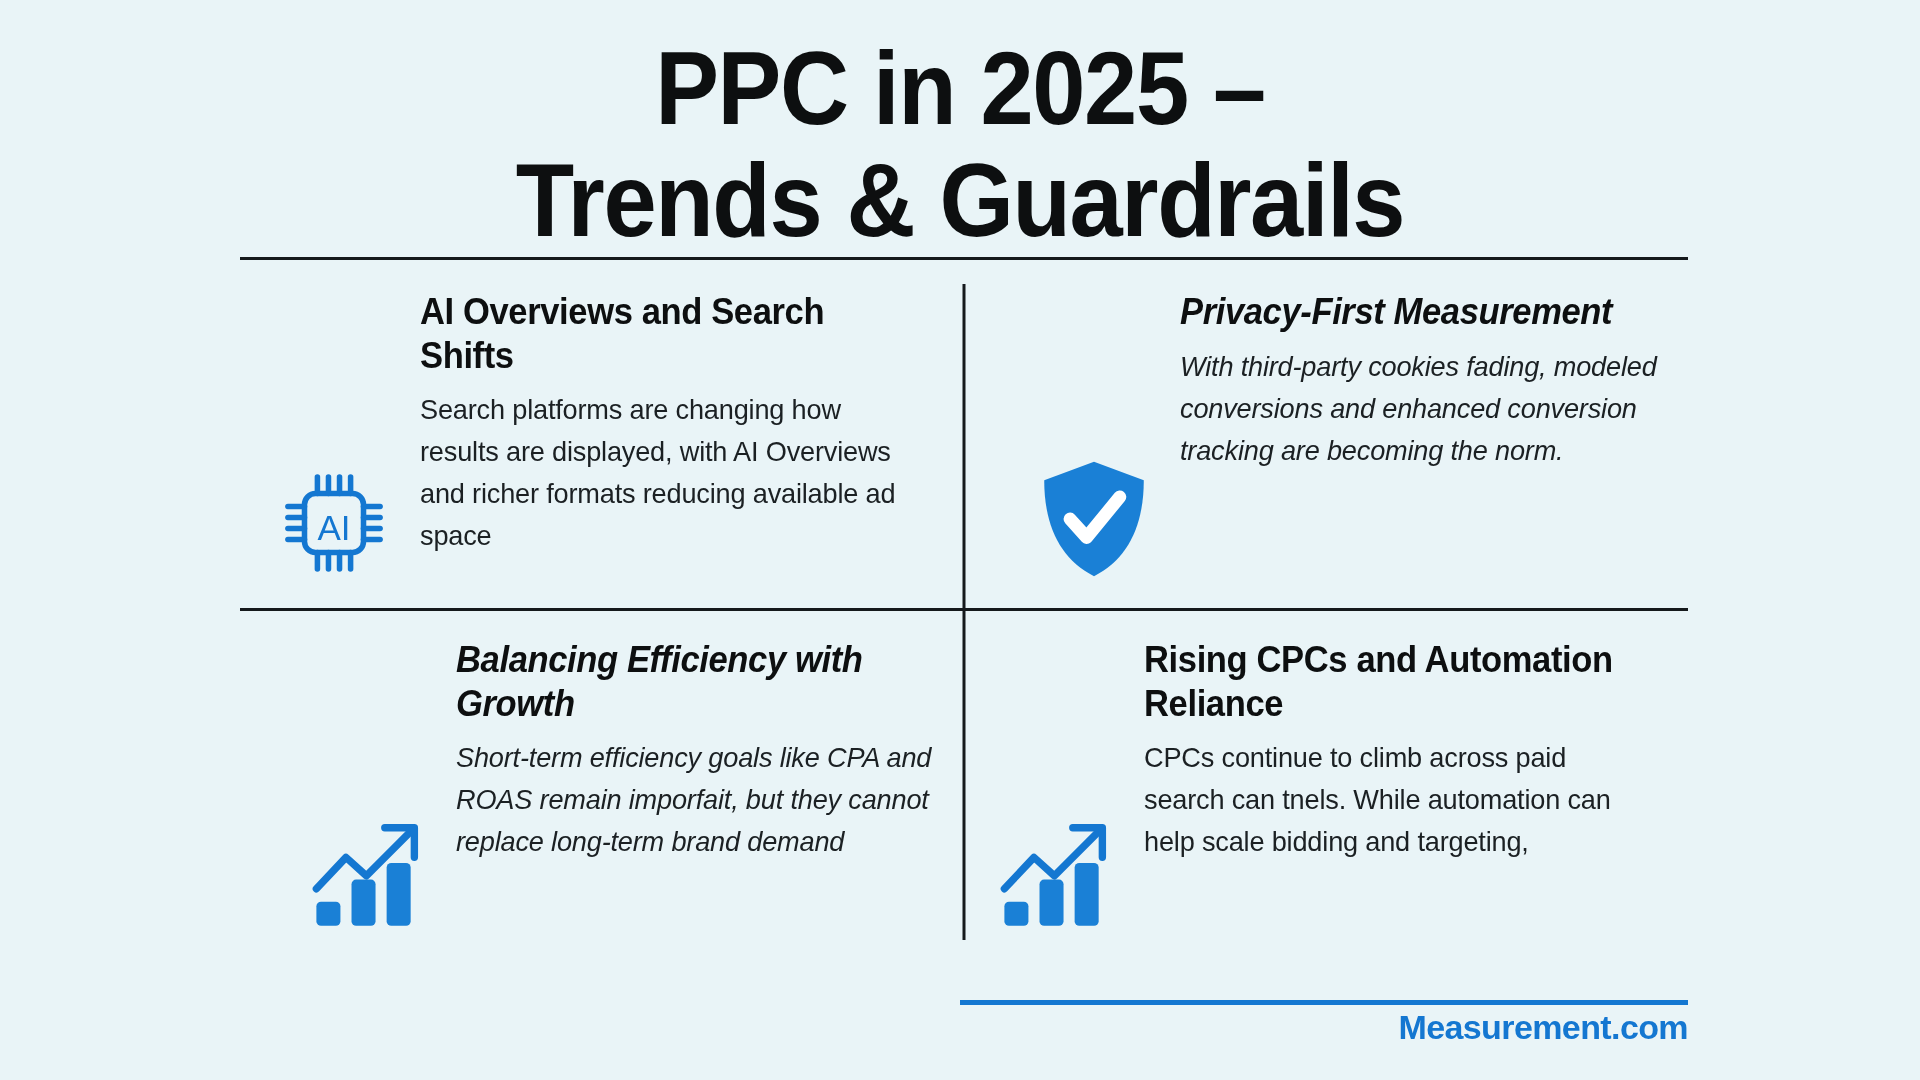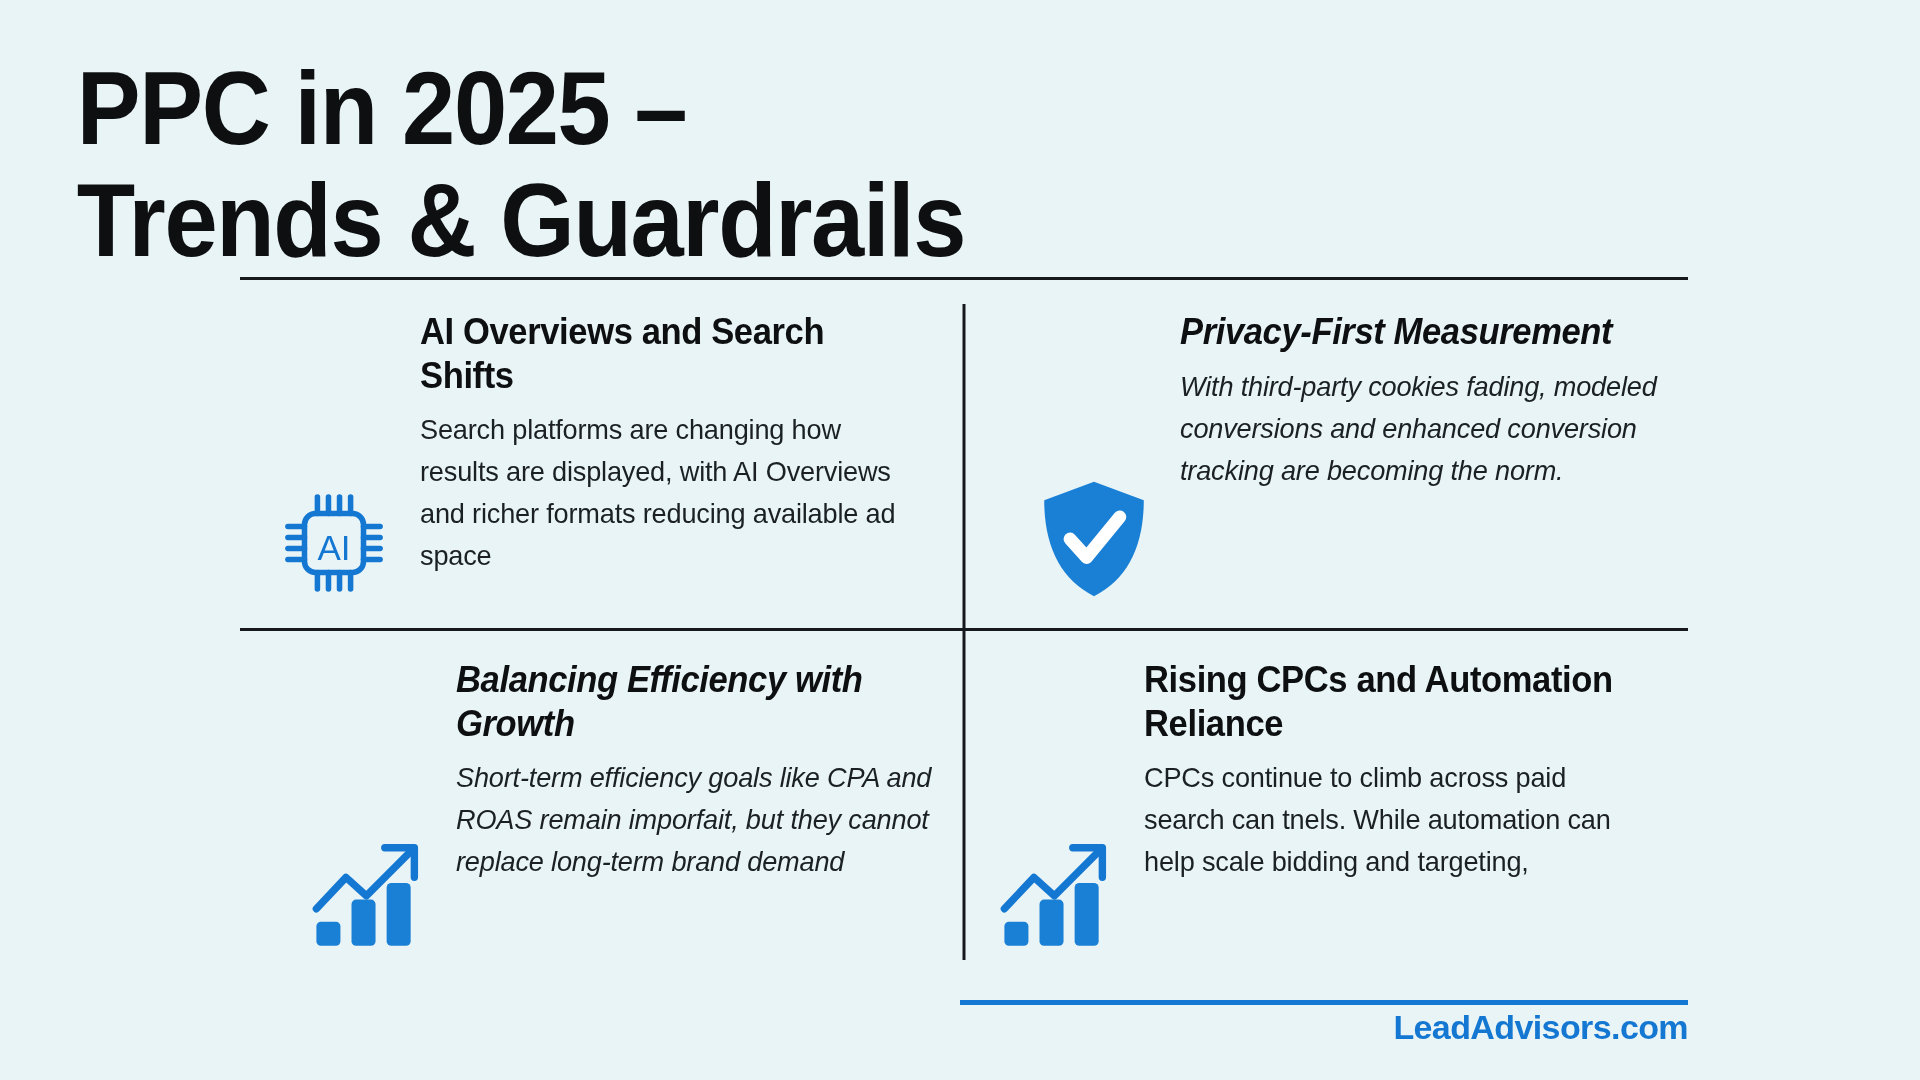--- a/index.html
+++ b/index.html
@@ -19,22 +19,22 @@
     width: 1920px;
     height: 1080px;
     background: #e9f4f7;
     box-sizing: border-box;
     display: flex;
     flex-direction: column;
   }
 
   
   .title-block {
-    padding: 52px 0 0 0;
-    text-align: left;
+    padding: 32px 0 0 0;
+    text-align: center;
     border-radius: 7px;
   }
   .title-line {
     font-family: "Liberation Sans", sans-serif;
     font-weight: bold;
     color: #0d0f10;
     font-size: 104px;
     line-height: 1.08;
     letter-spacing: -1.5px;
     transform: scaleX(0.92);
@@ -243,16 +243,16 @@
         <div class="text-box">
           <div class="cell-title">Rising CPCs and Automation Reliance</div>
           <div class="cell-body">CPCs continue to climb across paid search can tnels. While automation can help scale bidding and targeting,</div>
         </div>
       </div>
     </div>
   </div>
 
   <div class="footer">
     <div class="footer-rule"></div>
-    <div class="footer-brand">LeadAdvisors.com</div>
+    <div class="footer-brand">Measurement.com</div>
   </div>
 
 </div>
 
 </body></html>

